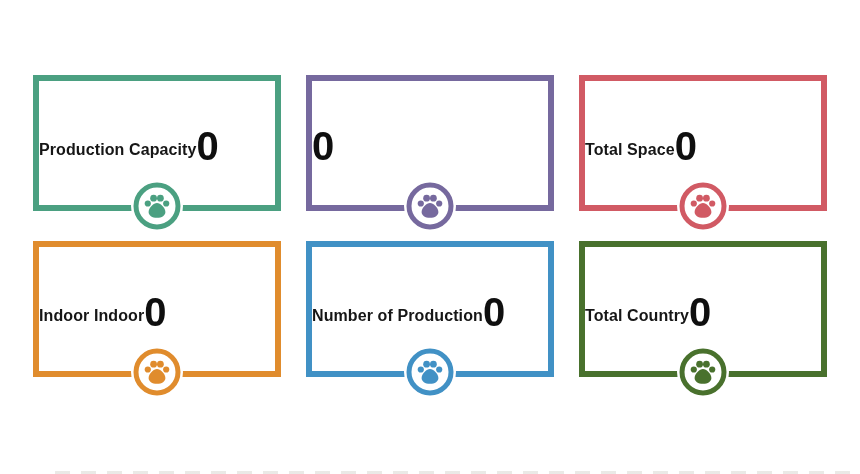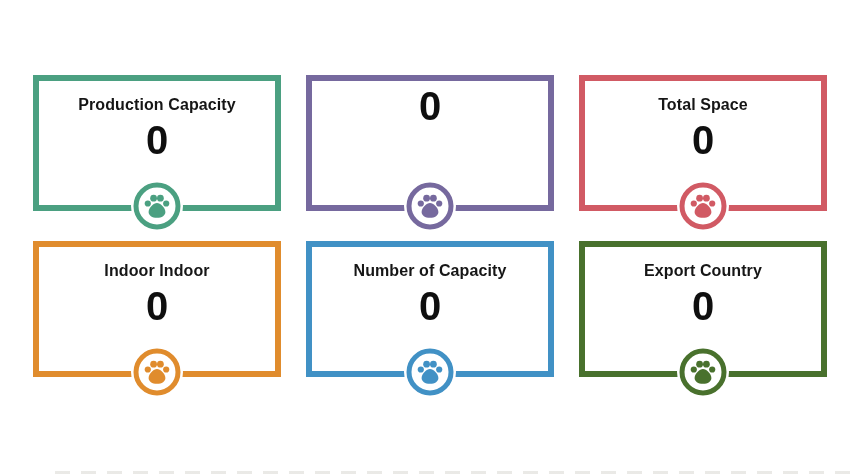--- a/index.html
+++ b/index.html
@@ -24,21 +24,20 @@
     grid-template-rows: repeat(2, 136px);
     column-gap: 25px;
     row-gap: 30px;
   }
   .card {
     position: relative;
     box-sizing: border-box;
     background: #ffffff;
     border: 6px solid var(--accent, #888);
     display: flex;
-    flex-direction: column;
     align-items: center;
   }
   .card-title {
     margin-top: 13px;
     font-size: 16px;
     font-weight: bold;
     color: #161616;
     line-height: 21px;
     text-align: center;
     letter-spacing: 0.1px;
@@ -140,36 +139,36 @@
           <path fill="currentColor" d="M24 35.8c-5 0-8.4-2.5-8.4-5.9 0-2.4 1.6-4.6 3.2-6.2 1.7-1.7 3.4-2.7 5.2-2.7s3.5 1 5.2 2.7c1.6 1.6 3.2 3.8 3.2 6.2 0 3.4-3.4 5.9-8.4 5.9z"></path>
           <circle fill="currentColor" cx="14.8" cy="21.5" r="3.1"></circle>
           <circle fill="currentColor" cx="20.6" cy="16.2" r="3.4"></circle>
           <circle fill="currentColor" cx="27.4" cy="16.2" r="3.4"></circle>
           <circle fill="currentColor" cx="33.2" cy="21.5" r="3.1"></circle>
         </svg>
       </div>
     </div>
 
     <div class="card" style="--accent: #4191C5;">
-      <div class="card-title">Number of Capacity</div>
+      <div class="card-title">Number of Production</div>
       <div class="card-value">0</div>
       <div class="badge">
         <svg width="48" height="48" viewBox="0 0 48 48" aria-hidden="true">
           <circle cx="24" cy="24" r="21" fill="#ffffff" stroke="currentColor" stroke-width="5"></circle>
           <path fill="currentColor" d="M24 35.8c-5 0-8.4-2.5-8.4-5.9 0-2.4 1.6-4.6 3.2-6.2 1.7-1.7 3.4-2.7 5.2-2.7s3.5 1 5.2 2.7c1.6 1.6 3.2 3.8 3.2 6.2 0 3.4-3.4 5.9-8.4 5.9z"></path>
           <circle fill="currentColor" cx="14.8" cy="21.5" r="3.1"></circle>
           <circle fill="currentColor" cx="20.6" cy="16.2" r="3.4"></circle>
           <circle fill="currentColor" cx="27.4" cy="16.2" r="3.4"></circle>
           <circle fill="currentColor" cx="33.2" cy="21.5" r="3.1"></circle>
         </svg>
       </div>
     </div>
 
     <div class="card" style="--accent: #49712D;">
-      <div class="card-title">Export Country</div>
+      <div class="card-title">Total Country</div>
       <div class="card-value">0</div>
       <div class="badge">
         <svg width="48" height="48" viewBox="0 0 48 48" aria-hidden="true">
           <circle cx="24" cy="24" r="21" fill="#ffffff" stroke="currentColor" stroke-width="5"></circle>
           <path fill="currentColor" d="M24 35.8c-5 0-8.4-2.5-8.4-5.9 0-2.4 1.6-4.6 3.2-6.2 1.7-1.7 3.4-2.7 5.2-2.7s3.5 1 5.2 2.7c1.6 1.6 3.2 3.8 3.2 6.2 0 3.4-3.4 5.9-8.4 5.9z"></path>
           <circle fill="currentColor" cx="14.8" cy="21.5" r="3.1"></circle>
           <circle fill="currentColor" cx="20.6" cy="16.2" r="3.4"></circle>
           <circle fill="currentColor" cx="27.4" cy="16.2" r="3.4"></circle>
           <circle fill="currentColor" cx="33.2" cy="21.5" r="3.1"></circle>
         </svg>

